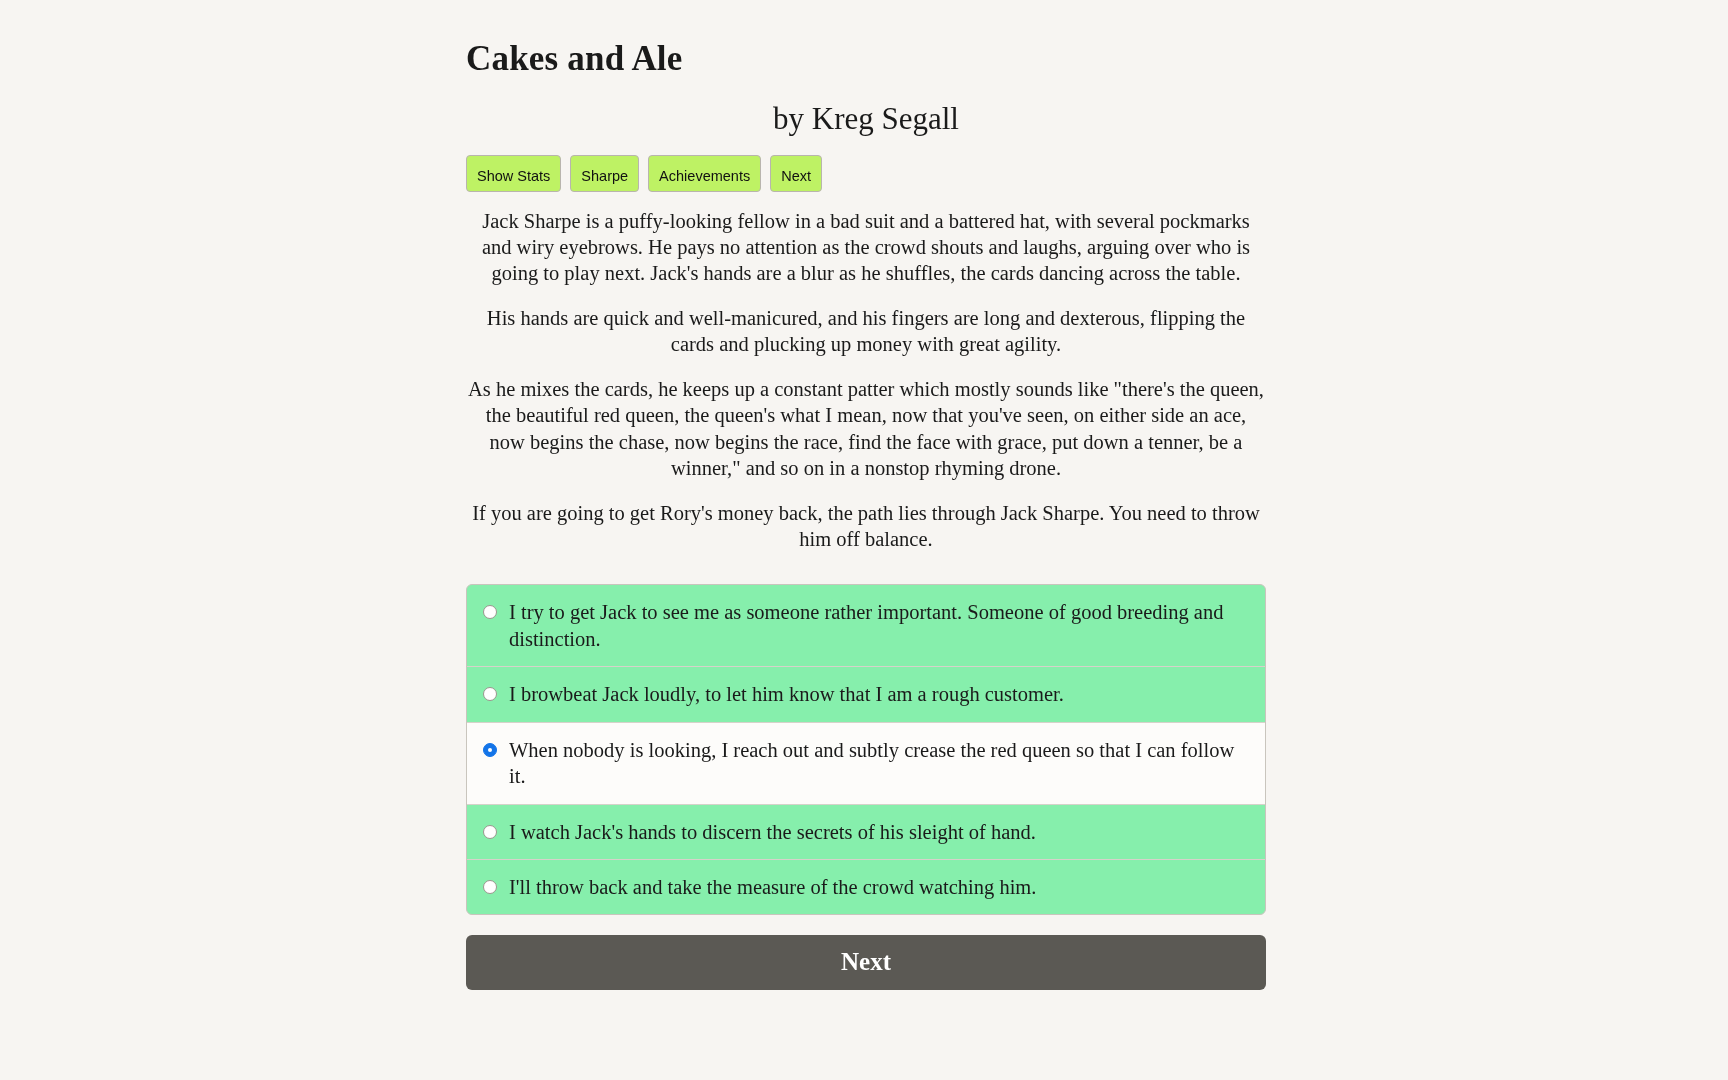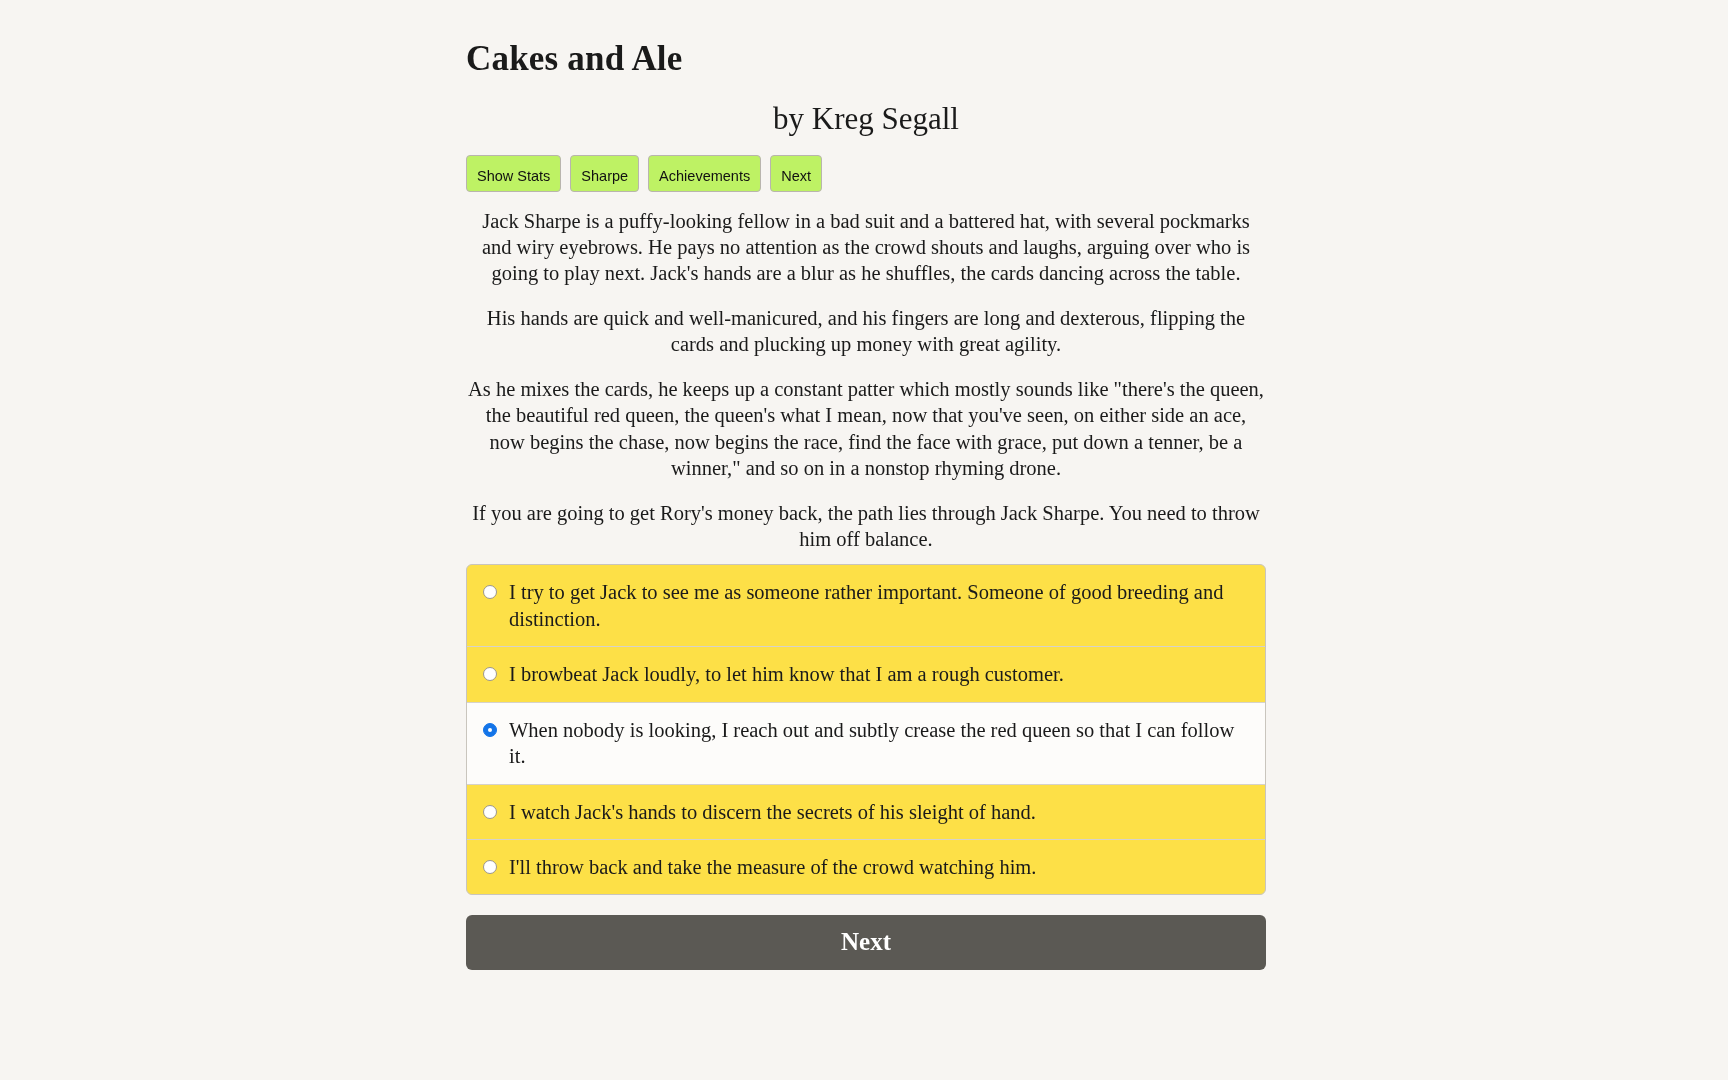--- a/index.html
+++ b/index.html
@@ -62,24 +62,24 @@
   }
   .story p {
     font-size: 20.5px;
     line-height: 1.29;
     margin: 0 0 18px 0;
     text-align: center;
   }
   .story p:last-child { margin-bottom: 8px; }
 
   .choices {
-    margin-top: 12px;
+    margin-top: 32px;
     border: 1px solid #c9c5bd;
     border-radius: 6px;
-    background: #fde047;
+    background: #86efac;
     overflow: hidden;
   }
   .choice {
     display: flex;
     align-items: flex-start;
     gap: 12px;
     padding: 14px 16px 14px 16px;
     border-bottom: 1px solid #d6d2ca;
     cursor: pointer;
   }

